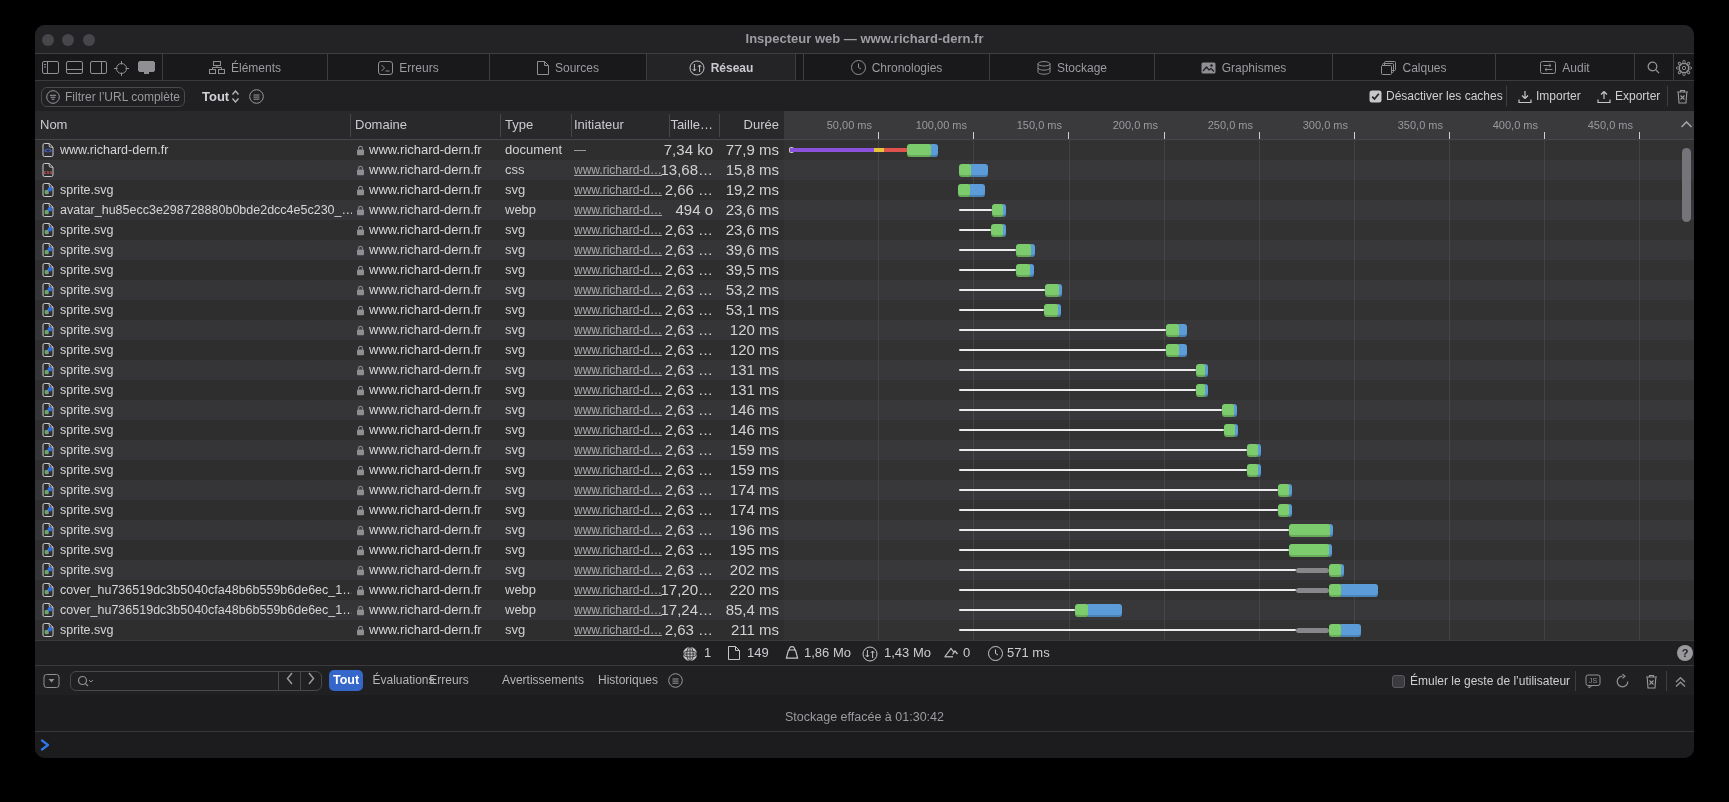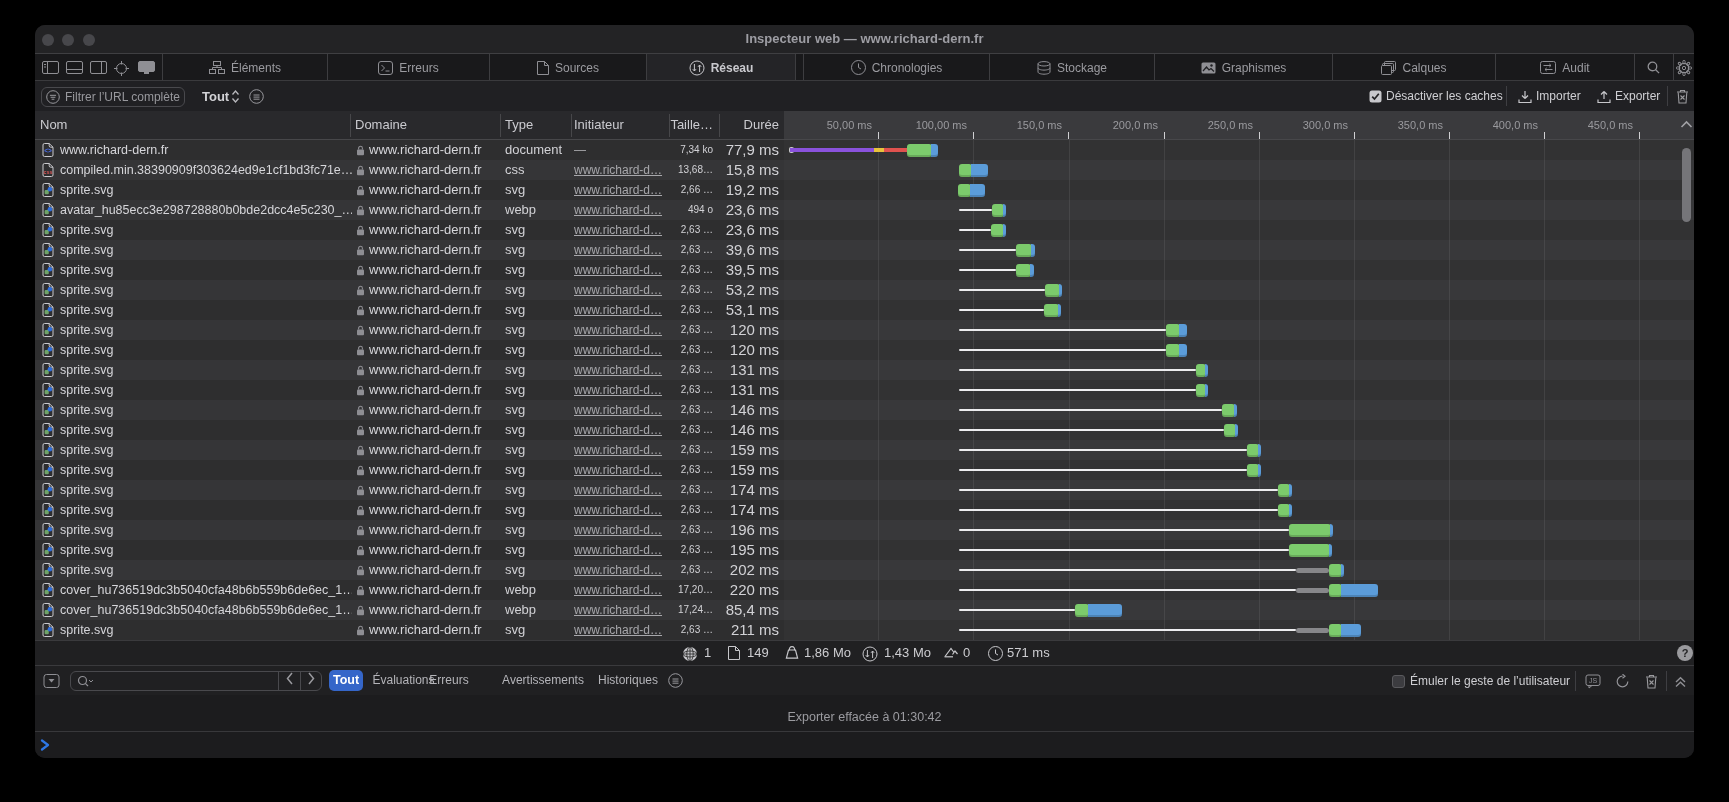--- a/index.html
+++ b/index.html
@@ -32,21 +32,21 @@
 
 #rows{left:0;top:115px;width:1659px;height:500px;background:#2e2e2f}
 .row{position:absolute;left:0;width:1659px;height:20px}
 .row.even{background:#353537}
 .row .nm{position:absolute;left:25px;top:0;width:292px;height:20px;line-height:20px;font-size:12.5px;color:#d6d6da;
  white-space:nowrap;overflow:hidden}
 .row .dom{position:absolute;left:334px;top:0;height:20px;line-height:20px;font-size:13px;color:#d6d6da}
 .row .typ{position:absolute;left:470px;top:0;height:20px;line-height:20px;font-size:13px;color:#d2d2d6}
 .row .ini{position:absolute;left:539px;top:0;width:90px;height:20px;line-height:20px;font-size:12px;color:#a7a7ab;white-space:nowrap;overflow:hidden}
 .row .ini u{text-decoration:underline}
-.row .sz{position:absolute;left:560px;top:0;width:118px;height:20px;line-height:20px;font-size:10px;color:#d2d2d6;text-align:right}
+.row .sz{position:absolute;left:560px;top:0;width:118px;height:20px;line-height:20px;font-size:15px;color:#d2d2d6;text-align:right}
 .row .dur{position:absolute;left:620px;top:0;width:124px;height:20px;line-height:20px;font-size:15px;color:#d2d2d6;text-align:right}
 #tlov{left:749px;top:115px;width:910px;height:500px;background:rgba(255,255,255,0.02);z-index:1}
 .grid{position:absolute;top:115px;width:1px;height:500px;background:rgba(255,255,255,0.08);z-index:1}
 .bar{position:absolute;border-radius:2px;z-index:2}
 
 #statusbar{left:0;top:615px;width:1659px;height:25px;background:#202022;border-top:1px solid #3a3a3d}
 .stxt{position:absolute;top:0;height:24px;line-height:24px;font-size:13px;color:#cdcdd1}
 
 #conbar{left:0;top:640px;width:1659px;height:30px;background:#202022;border-top:1px solid #3a3a3d}
 #csearch{position:absolute;left:35px;top:5px;width:252px;height:20px;border:1px solid #49494d;border-radius:6px}
@@ -343,21 +343,20 @@
 <div class="bar" style="left:896px;width:7px;top:3.5px;height:13px;background:#5b9cd9;border-radius:0 3px 3px 0;box-shadow:inset 0 -2px 0 rgba(0,0,0,0.16)"></div>
 </div>
 <div class="row even" style="top:20px">
 <div class="abs" style="left:7px;top:3px">
           <svg width="12" height="14" viewBox="0 0 12 14" style="">
             <path d="M1 2 A1.5 1.5 0 0 1 2.5 0.5 H7.2 L11 4.2 V12 A1.5 1.5 0 0 1 9.5 13.5 H2.5 A1.5 1.5 0 0 1 1 12 Z" fill="#2e2e30" stroke="#c9c9cd" stroke-width="1"></path>
             <path d="M7.2 0.5 V2.7 A1.5 1.5 0 0 0 8.7 4.2 H11" fill="none" stroke="#c9c9cd" stroke-width="1"></path>
             <text x="6" y="10.6" font-size="5.4" text-anchor="middle" fill="#d85757" font-family="Liberation Sans" font-weight="bold">css</text>
           </svg>
         </div>
-<div class="nm">compiled.min.38390909f303624ed9e1cf1bd3fc71e…</div>
 <div class="abs" style="left:321px;top:4.5px">
           <svg width="9" height="11" viewBox="0 0 9 11" style="">
             <path d="M2.6 4.5 V3.2 A 1.9 1.9 0 0 1 6.4 3.2 V4.5" fill="none" stroke="#8e8e93" stroke-width="1.1"></path>
             <rect x="1" y="4.5" width="7" height="5.8" rx="1" fill="#8e8e93"></rect>
           </svg>
         </div>
 <div class="dom">www.richard-dern.fr</div>
 <div class="typ">css</div>
 <div class="ini"><u>www.richard-d…</u></div>
 <div class="sz">13,68…</div>
@@ -1080,21 +1079,21 @@
       </div>
 <div class="abs" style="left:1631px;top:5px;width:1px;height:20px;background:#3e3e42"></div>
 <div class="abs" style="left:1639px;top:8.5px">
         <svg width="13" height="13" viewBox="0 0 13 13" style="">
           <path d="M2 7 L6.5 2.8 L11 7" fill="none" stroke="#8f8f94" stroke-width="1.4"></path>
           <path d="M2 11.5 L6.5 7.3 L11 11.5" fill="none" stroke="#8f8f94" stroke-width="1.4"></path>
         </svg>
       </div>
 </div>
 <div class="abs" id="conmsg">
-      <div>Exporter effacée à 01:30:42</div>
+      <div>Stockage effacée à 01:30:42</div>
     </div>
 <div class="abs" id="prompt">
 <div class="abs" style="left:5px;top:7px">
         <svg width="10" height="12" viewBox="0 0 10 12" style="">
           <path d="M2 1.5 L8 6 L2 10.5" fill="none" stroke="#2e77e5" stroke-width="2.2" stroke-linecap="round" stroke-linejoin="round"></path>
         </svg>
       </div>
 </div>
 </div>
 </body></html>

